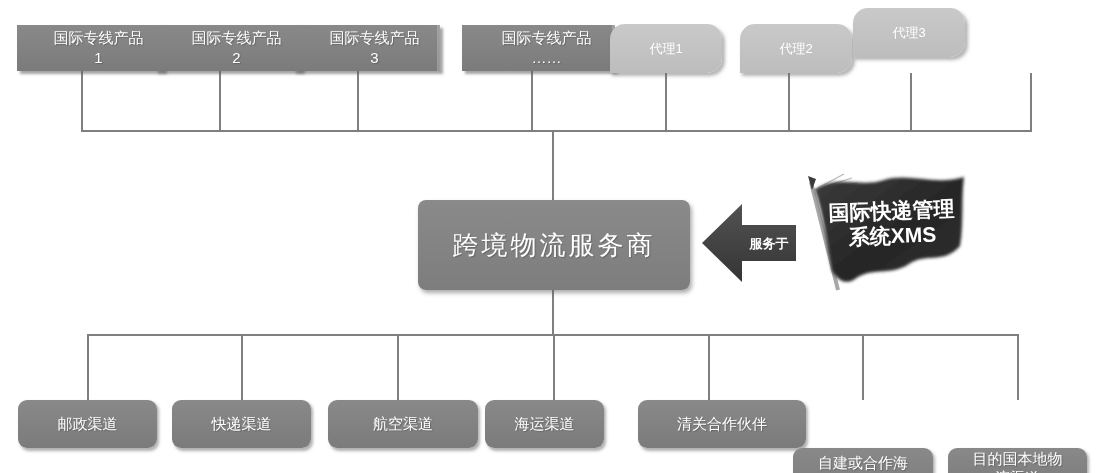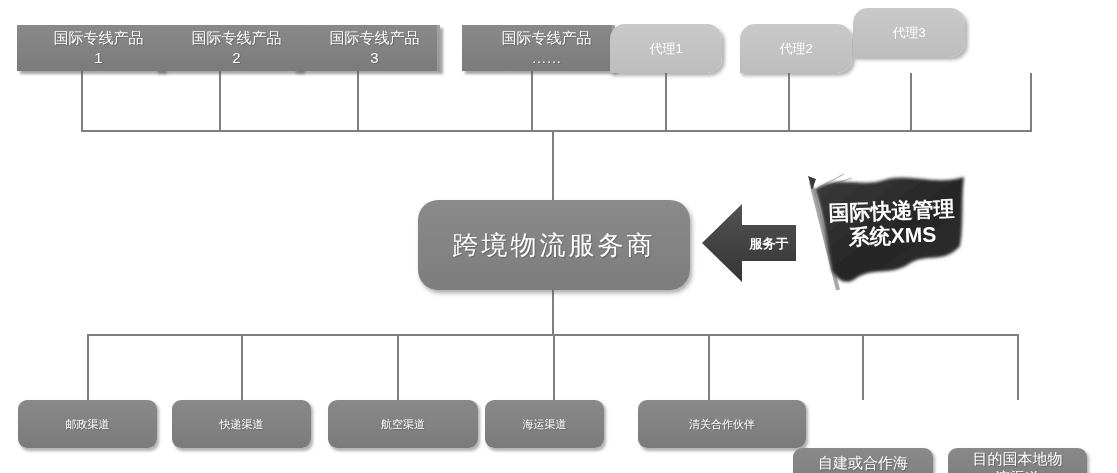--- a/index.html
+++ b/index.html
@@ -24,26 +24,26 @@
     box-shadow:2.5px 2.5px 2.5px rgba(90,90,90,.55), inset -3px 0 0 rgba(255,255,255,.22);
     padding-left:16px;
   }
   .light{
     background:linear-gradient(180deg,#c9c9c9,#bdbdbd);
     border-radius:15px 15px 15px 0;
     box-shadow:2.5px 3px 3.5px rgba(110,110,110,.5);
     font-size:13px;text-shadow:none;
   }
   .central{
-    border-radius:20px;font-size:26px;letter-spacing:3px;
+    border-radius:8px;font-size:26px;letter-spacing:3px;
     background:linear-gradient(180deg,#8a8a8a,#7d7d7d);
     box-shadow:2px 3px 4px rgba(90,90,90,.5);
   }
   .chan{
-    border-radius:9px;font-size:11px;line-height:1.3;
+    border-radius:9px;font-size:15px;line-height:1.3;
     box-shadow:2px 2.5px 3px rgba(100,100,100,.5);
   }
   .chan.two{font-size:15px;margin-top:48px;}
   .artwork{position:absolute;z-index:3;}
 </style>
 </head>
 <body>
 
 <div class="canvas">
 

